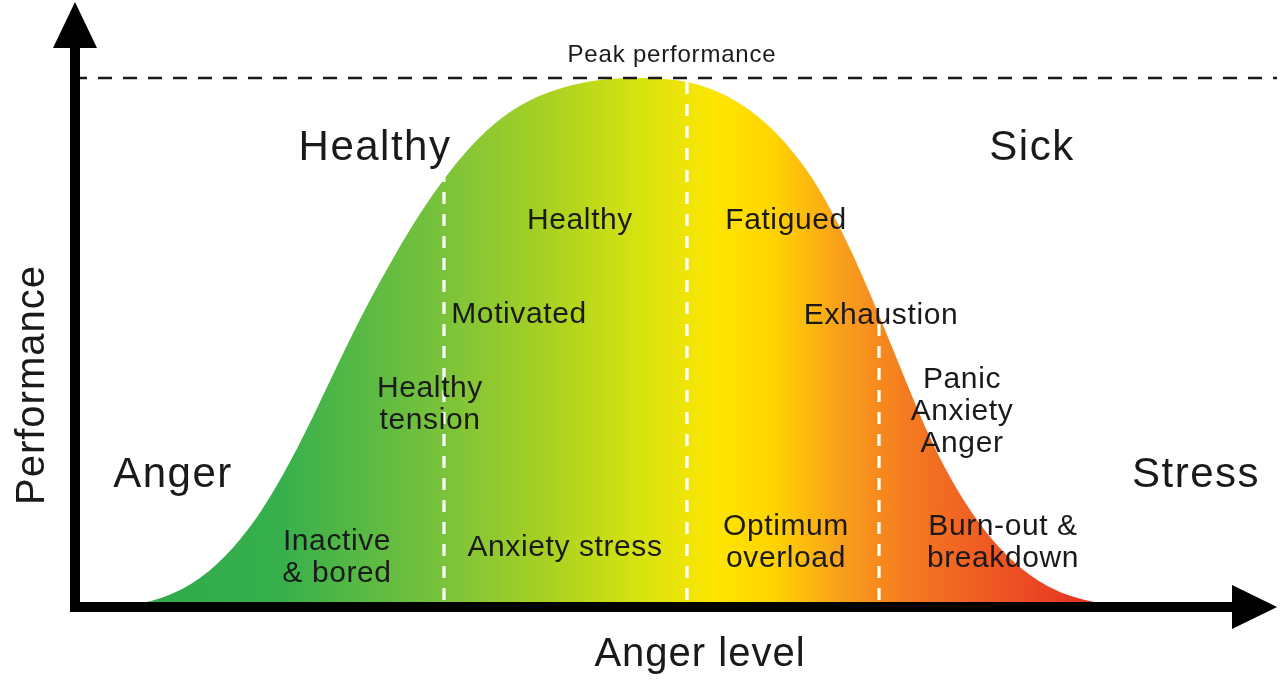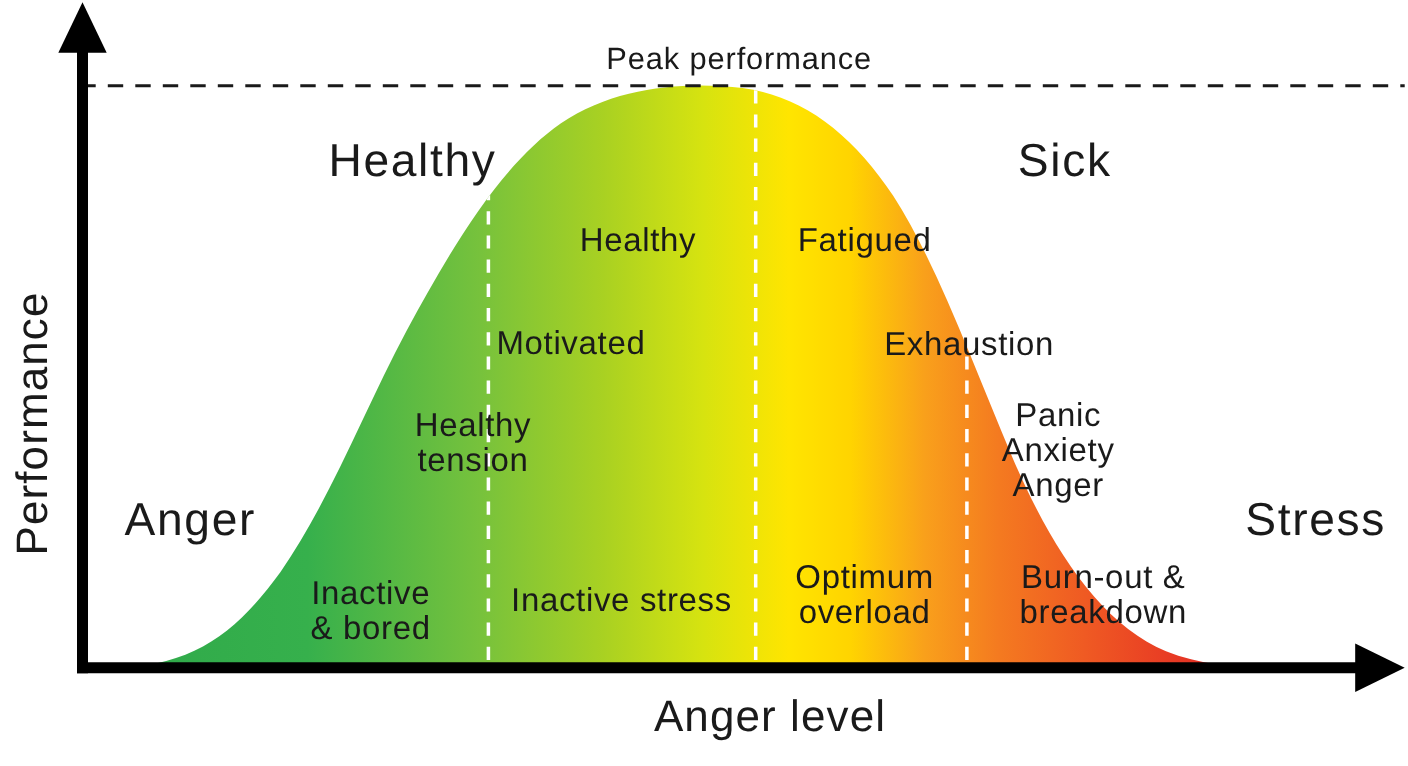--- a/index.html
+++ b/index.html
@@ -7,21 +7,21 @@
   #stage{position:relative;width:1280px;height:696px;background:#fff;}
   svg#figure{position:absolute;left:0;top:0;width:1280px;height:696px;display:block;}
 
   .lbl{position:absolute;color:#1a1a1a;font-family:"Liberation Sans",sans-serif;
        font-weight:300;letter-spacing:0.5px;white-space:pre;line-height:1.06;}
   .ctr{transform:translate(-50%,-50%);text-align:center;}
 
   .axis-title{font-size:40px;letter-spacing:1px;}
   .zone-big{font-size:42px;letter-spacing:1.5px;}
   .zone-mid{font-size:30px;letter-spacing:0.6px;}
-  .peak-txt{font-size:28px;letter-spacing:0.8px;}
+  .peak-txt{font-size:24px;letter-spacing:0.8px;}
 
   #y-axis-title{left:30px;top:385px;transform:translate(-50%,-50%) rotate(-90deg);
                 transform-origin:center center;}
 </style>
 </head>
 <body>
 
 <div id="stage">
 
   <svg id="figure" viewBox="0 0 1280 696">
@@ -89,37 +89,37 @@
   </svg>
 
   <div class="lbl axis-title" id="y-axis-title">Performance</div>
 
   <div class="lbl axis-title ctr" style="left:700px;top:652px;">Anger level</div>
 
   <div class="lbl peak-txt ctr" style="left:672px;top:54px;">Peak performance</div>
 
   <div class="lbl zone-big ctr" style="left:375px;top:146px;">Healthy</div>
 
-  <div class="lbl zone-big ctr" style="left:968px;top:146px;">Sick</div>
+  <div class="lbl zone-big ctr" style="left:1032px;top:146px;">Sick</div>
 
   <div class="lbl zone-big ctr" style="left:173px;top:473px;">Anger</div>
 
   <div class="lbl zone-big ctr" style="left:1196px;top:473px;">Stress</div>
 
   <div class="lbl zone-mid ctr" style="left:337px;top:540px;margin-top:16px;">Inactive
 &amp; bored</div>
 
   <div class="lbl zone-mid ctr" style="left:430px;top:403px;">Healthy
 tension</div>
 
   <div class="lbl zone-mid ctr" style="left:519px;top:313px;">Motivated</div>
 
   <div class="lbl zone-mid ctr" style="left:580px;top:219px;">Healthy</div>
 
-  <div class="lbl zone-mid ctr" style="left:565px;top:546px;">Inactive stress</div>
+  <div class="lbl zone-mid ctr" style="left:565px;top:546px;">Anxiety stress</div>
 
   <div class="lbl zone-mid ctr" style="left:786px;top:219px;">Fatigued</div>
 
   <div class="lbl zone-mid ctr" style="left:786px;top:541px;">Optimum
 overload</div>
 
   <div class="lbl zone-mid ctr" style="left:881px;top:314px;">Exhaustion</div>
 
   <div class="lbl zone-mid ctr" style="left:1003px;top:541px;">Burn-out &amp;
 breakdown</div>

